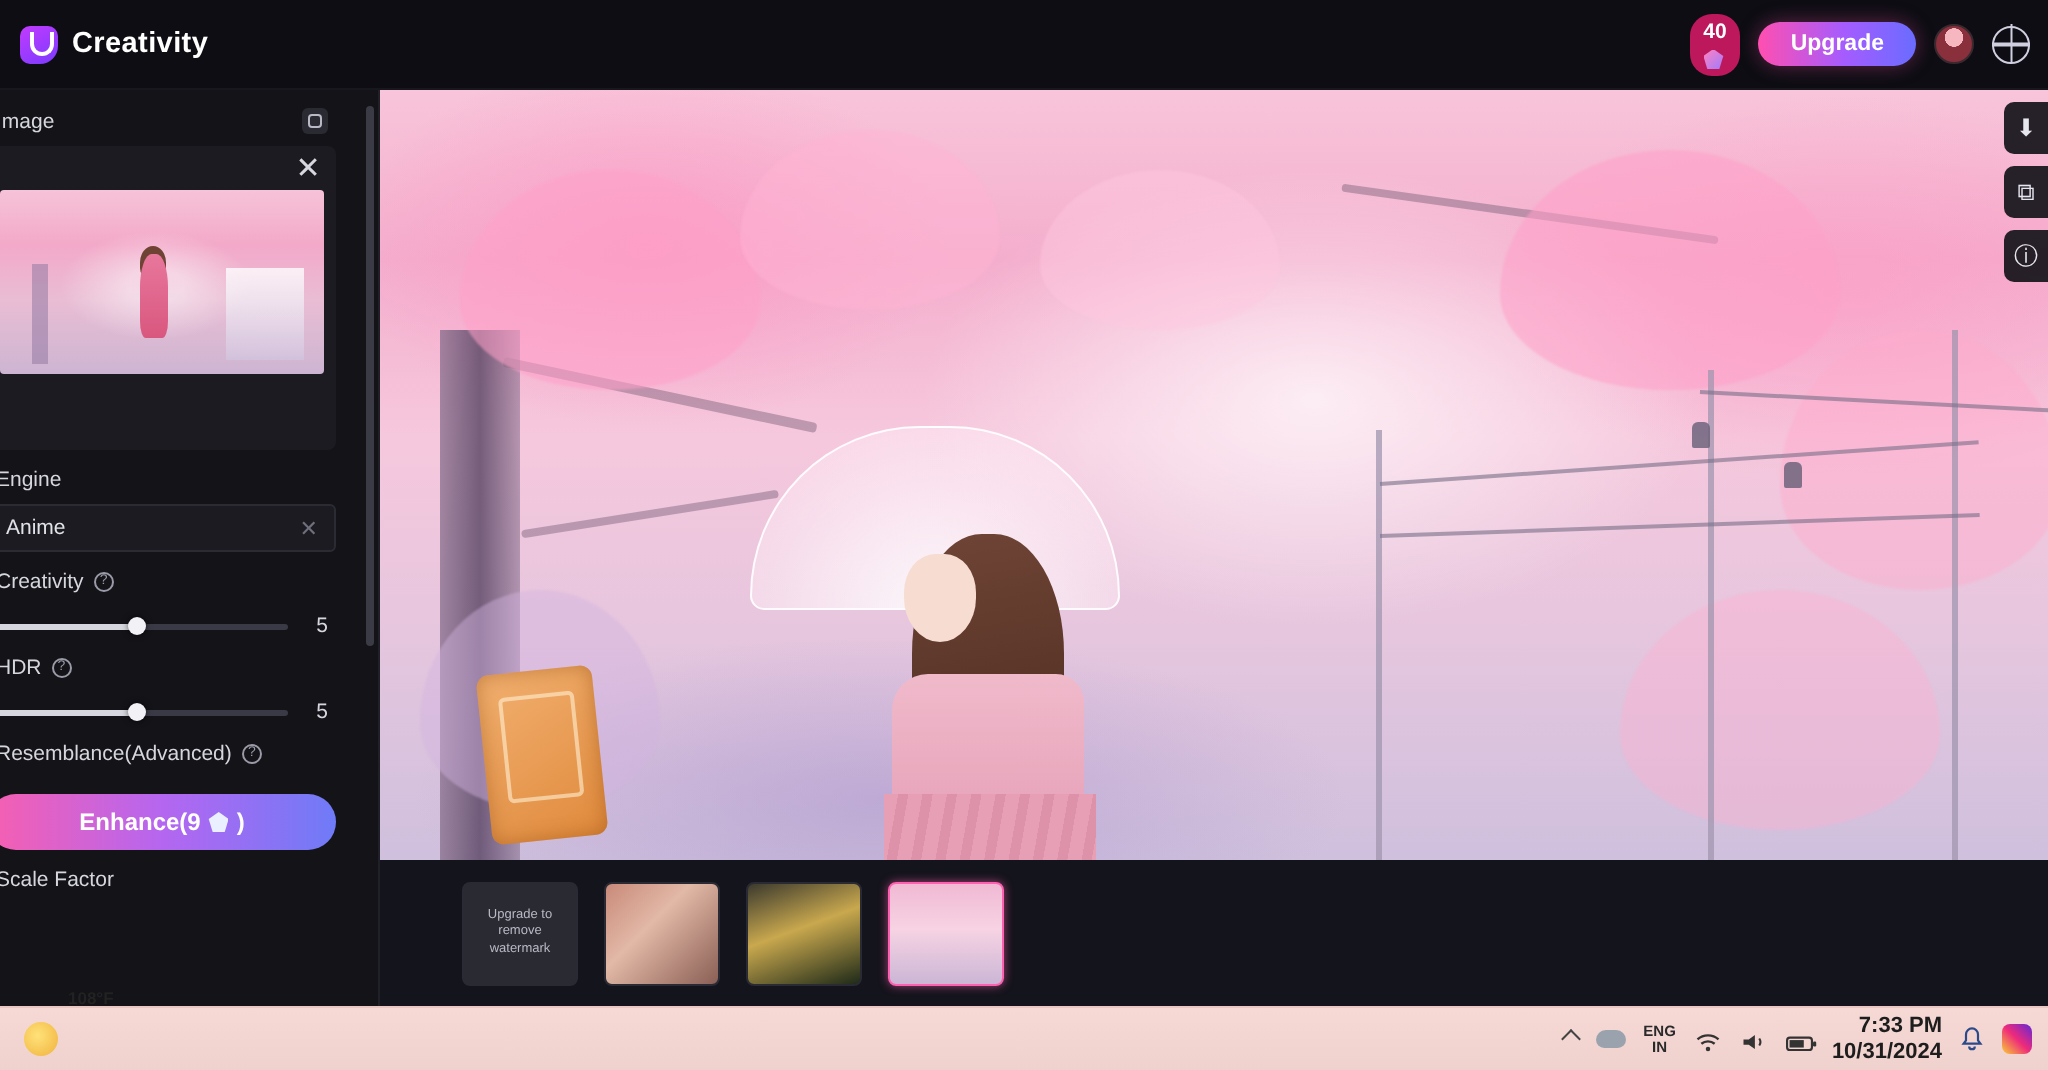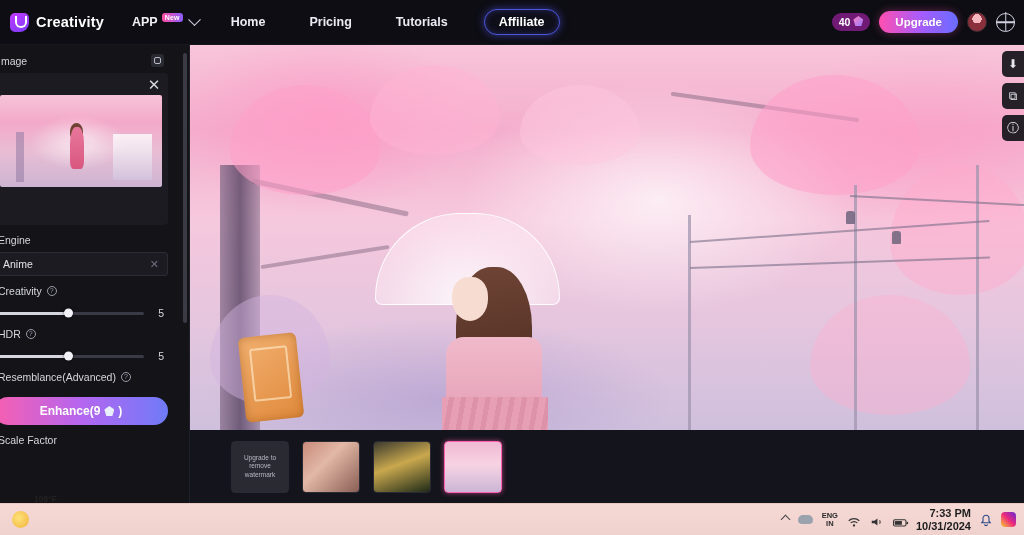--- a/index.html
+++ b/index.html
@@ -46,21 +46,21 @@
     color: #fff; font-size: 12.5px; font-weight: 700;
     padding: 5px 14px; border-radius: 14px;
     border: 1.5px solid #4a56d8;
     background: #0f0f1a;
     box-shadow: 0 0 8px rgba(90,90,255,.55), inset 0 0 6px rgba(80,80,220,.35);
   }
 
   .header-right { margin-left: auto; display: flex; align-items: center; gap: 9px; padding-right: 9px; }
   .credits {
     display: flex; align-items: flex-start; gap: 3px;
-    background: #701a75; border-radius: 11px; padding: 3px 7px;
+    background: #be185d; border-radius: 11px; padding: 3px 7px; flex-direction: column;
   }
   .credits .num { color: #fff; font-size: 10.5px; font-weight: 700; }
   .gem { width: 10px; height: 10px; background: linear-gradient(135deg,#ff82c2,#9b7bff);
          clip-path: polygon(50% 0,100% 35%,80% 100%,20% 100%,0 35%); }
   .btn-upgrade {
     color: #fff; font-size: 11.5px; font-weight: 700;
     padding: 5px 16px; border-radius: 13px;
     background: linear-gradient(90deg,#ff4fb0 0%, #a45cff 55%, #6a6cff 100%);
     box-shadow: 0 0 10px rgba(255,79,176,.35);
   }
@@ -251,31 +251,20 @@
 <body>
 
 <div id="app">
 
   <div class="header">
     <div class="brand">
       <div class="brand-logo"></div>
       <span class="brand-name">Creativity</span>
     </div>
 
-    <div class="nav">
-      <div class="nav-app">
-        <span class="lbl">APP</span>
-        <span class="badge-new">New</span>
-        <span class="chev"></span>
-      </div>
-      <a class="nav-link">Home</a>
-      <a class="nav-link">Pricing</a>
-      <a class="nav-link">Tutorials</a>
-      <div class="nav-pill">Affiliate</div>
-    </div>
 
     <div class="header-right">
       <div class="credits">
         <span class="num">40</span>
         <span class="gem"></span>
       </div>
       <div class="btn-upgrade">Upgrade</div>
       <div class="avatar"></div>
       <div class="globe"></div>
     </div>

